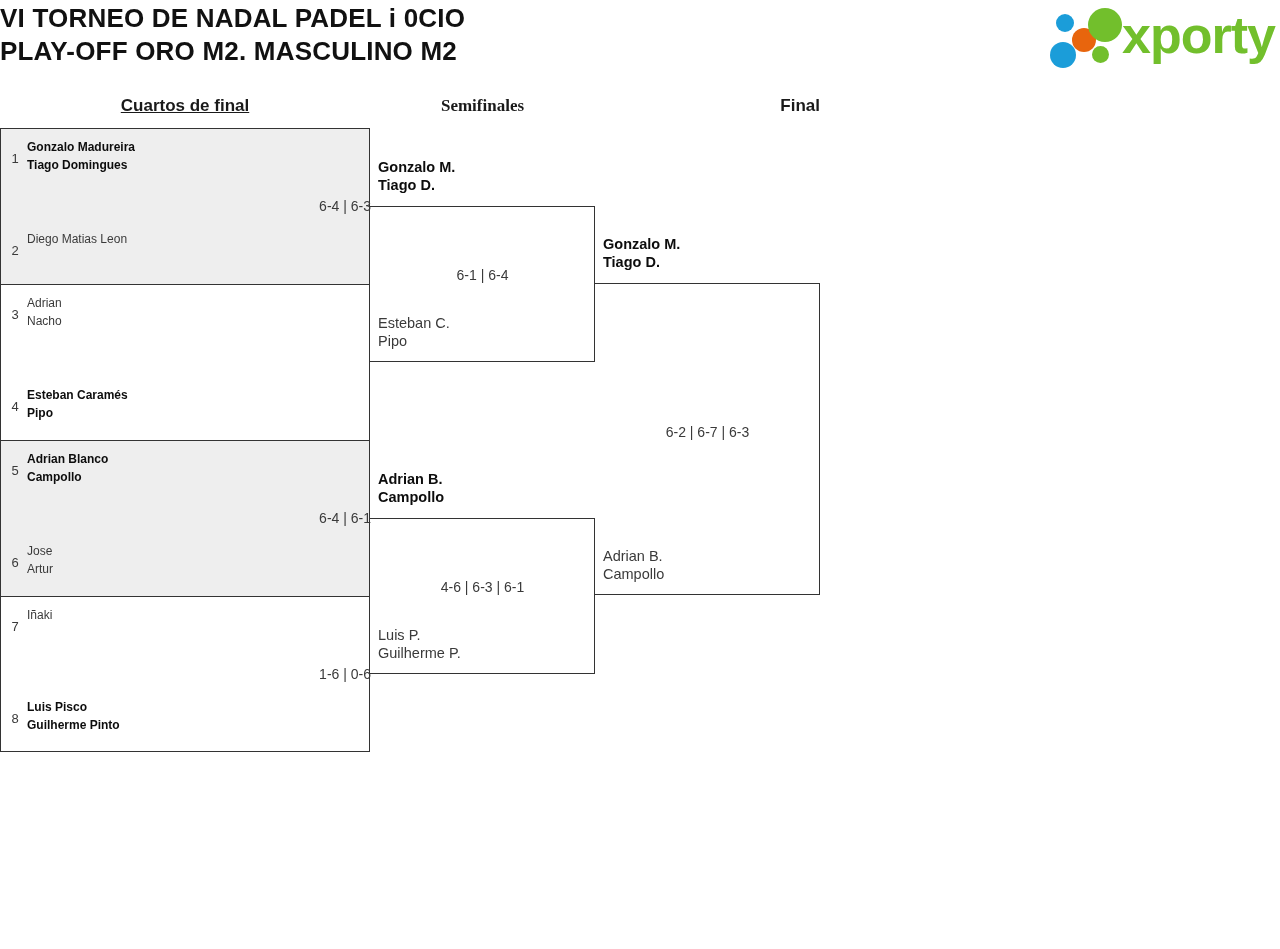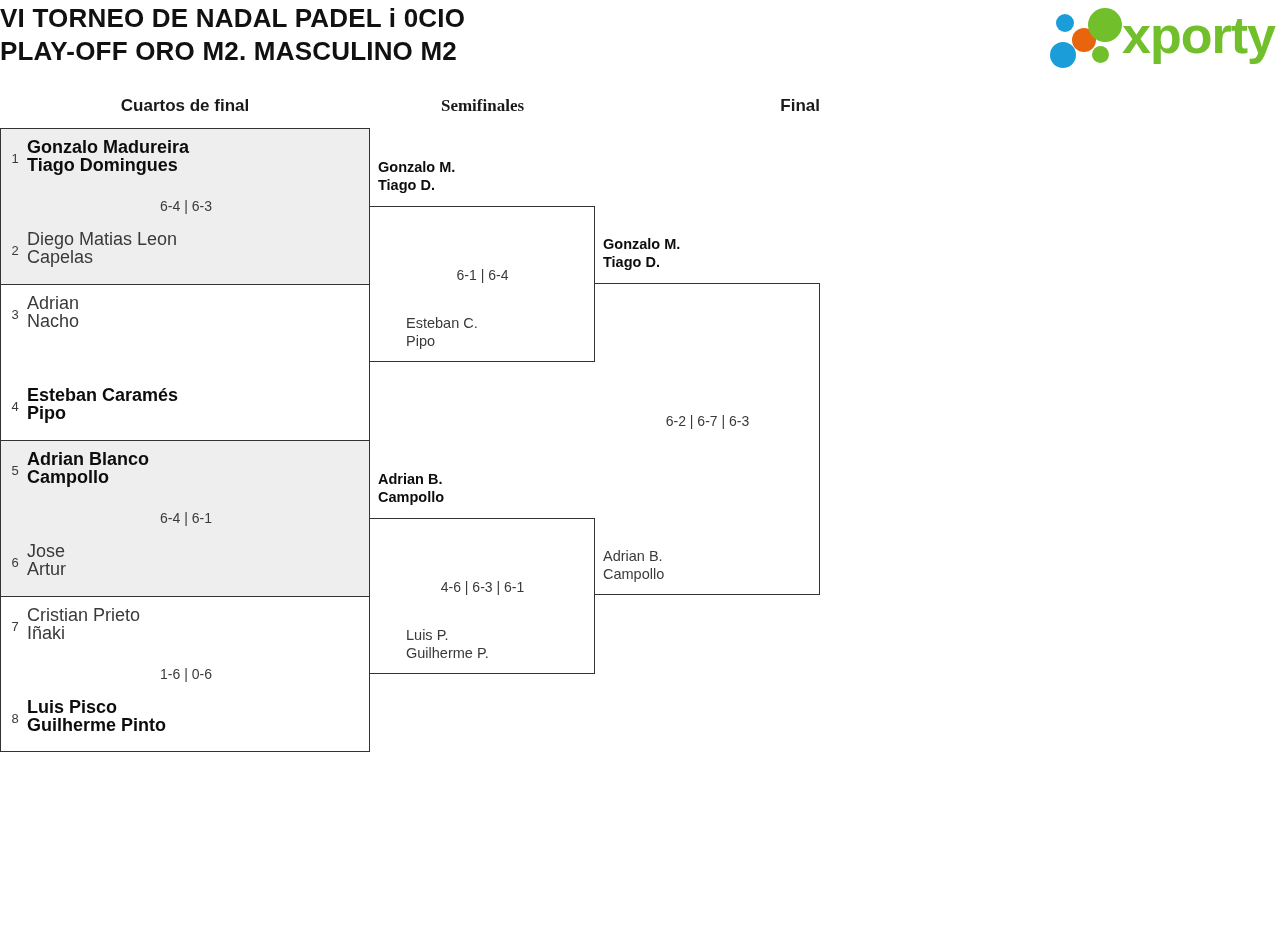--- a/index.html
+++ b/index.html
@@ -69,21 +69,21 @@
 
   
   .round-header {
     position: absolute;
     font-size: 17px;
     font-weight: 600;
     color: #1a1a1a;
     text-align: center;
     white-space: nowrap;
   }
-  #round-header-0 { left: 0px;   top: 96px; width: 370px; }
+  #round-header-0 { left: 0px;   top: 96px; width: 370px; text-decoration: underline; }
   #round-header-1 { left: 370px; top: 96px; width: 225px; font-family: Liberation Serif, serif; }
   #round-header-2 { left: 595px; top: 96px; width: 225px; text-align: right; }
 
   
   #bracket {
     position: absolute;
     left: 0;
     top: 128px;
     width: 1280px;
     height: 640px;
@@ -125,33 +125,33 @@
     color: #3a3a3a;
     line-height: 16px;
   }
   .players {
     position: absolute;
     left: 26px;
     top: 0px;
     width: 330px;
   }
   .pl {
-    font-size: 18px;
+    font-size: 12px;
     line-height: 18px;
     color: #3a3a3a;
     white-space: nowrap;
   }
   .winner .pl { color: #0d0d0d; font-weight: 700; }
 
   .qf-score {
     position: absolute;
     left: 0;
     top: 69px;
     width: 370px;
-    text-align: center;
+    text-align: right;
     font-size: 14px;
     color: #3a3a3a;
     white-space: nowrap;
   }
 
   
   .sf-match {
     position: absolute;
     left: 370px;
     width: 225px;
@@ -162,21 +162,21 @@
   }
   #sf-0 { top: 78px; }
   #sf-1 { top: 390px; }
 
   .sf-name {
     position: absolute;
     left: 8px;
     width: 210px;
   }
   .sf-name.top { top: -49px; }
-  .sf-name.bottom { top: 107px; margin-left: 28px; }
+  .sf-name.bottom { top: 107px; }
   .sf-name .pl { font-size: 14.5px; line-height: 18px; }
 
   .sf-score {
     position: absolute;
     left: 0;
     top: 60px;
     width: 225px;
     text-align: center;
     font-size: 14px;
     color: #3a3a3a;
@@ -200,21 +200,21 @@
     left: 8px;
     width: 210px;
   }
   .f-name.top { top: -49px; }
   .f-name.bottom { top: 263px; }
   .f-name .pl { font-size: 14.5px; line-height: 18px; }
 
   .f-score {
     position: absolute;
     left: 0;
-    top: 129px;
+    top: 140px;
     width: 225px;
     text-align: center;
     font-size: 14px;
     color: #3a3a3a;
     white-space: nowrap;
   }
 </style>
 </head>
 <body>
 
@@ -250,21 +250,20 @@
       <div class="players">
         <div class="pl">Gonzalo Madureira</div>
         <div class="pl">Tiago Domingues</div>
       </div>
     </div>
     <div class="qf-score">6-4 | 6-3</div>
     <div class="slot bottom">
       <div class="seed">2</div>
       <div class="players">
         <div class="pl">Diego Matias Leon</div>
-        <div class="pl">Capelas</div>
       </div>
     </div>
   </div>
 
   <div class="qf-match" id="qf-1">
     <div class="slot top">
       <div class="seed">3</div>
       <div class="players">
         <div class="pl">Adrian</div>
         <div class="pl">Nacho</div>
@@ -294,21 +293,20 @@
         <div class="pl">Jose</div>
         <div class="pl">Artur</div>
       </div>
     </div>
   </div>
 
   <div class="qf-match last" id="qf-3">
     <div class="slot top">
       <div class="seed">7</div>
       <div class="players">
-        <div class="pl">Cristian Prieto</div>
         <div class="pl">Iñaki</div>
       </div>
     </div>
     <div class="qf-score">1-6 | 0-6</div>
     <div class="slot bottom winner">
       <div class="seed">8</div>
       <div class="players">
         <div class="pl">Luis Pisco</div>
         <div class="pl">Guilherme Pinto</div>
       </div>

